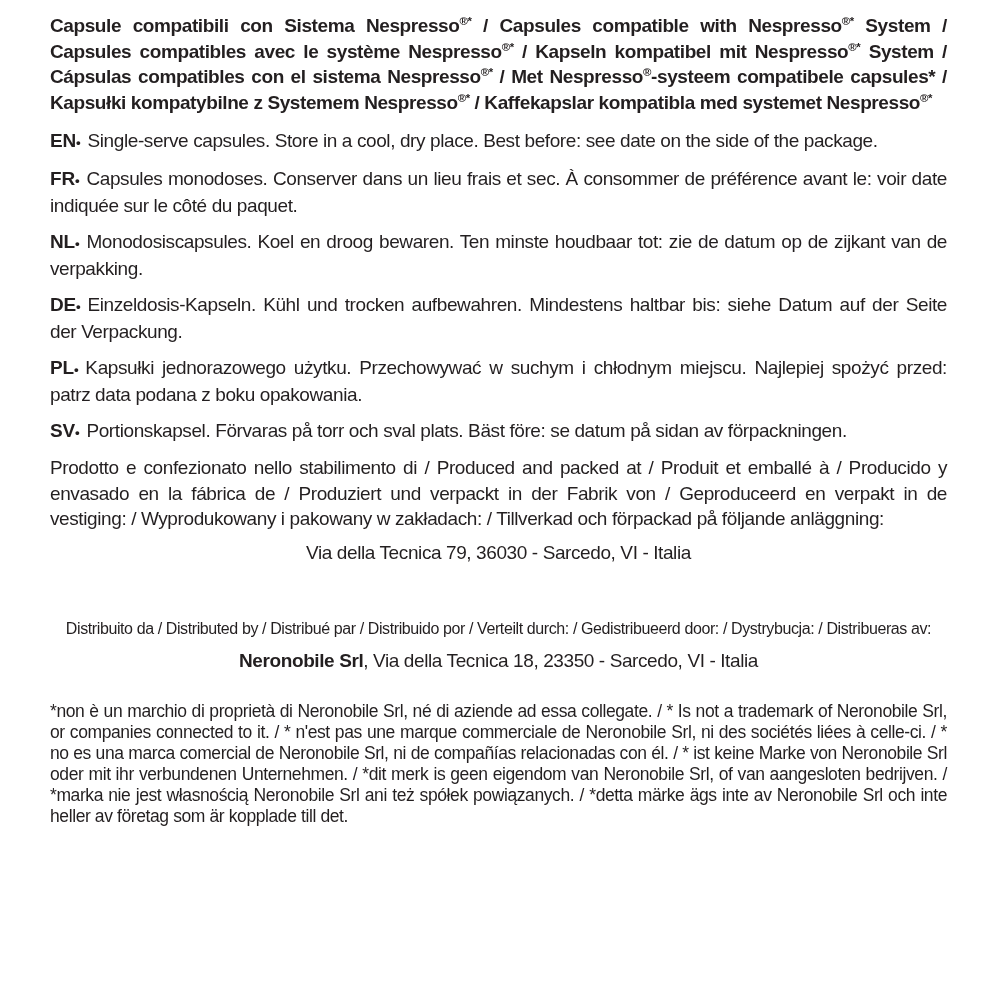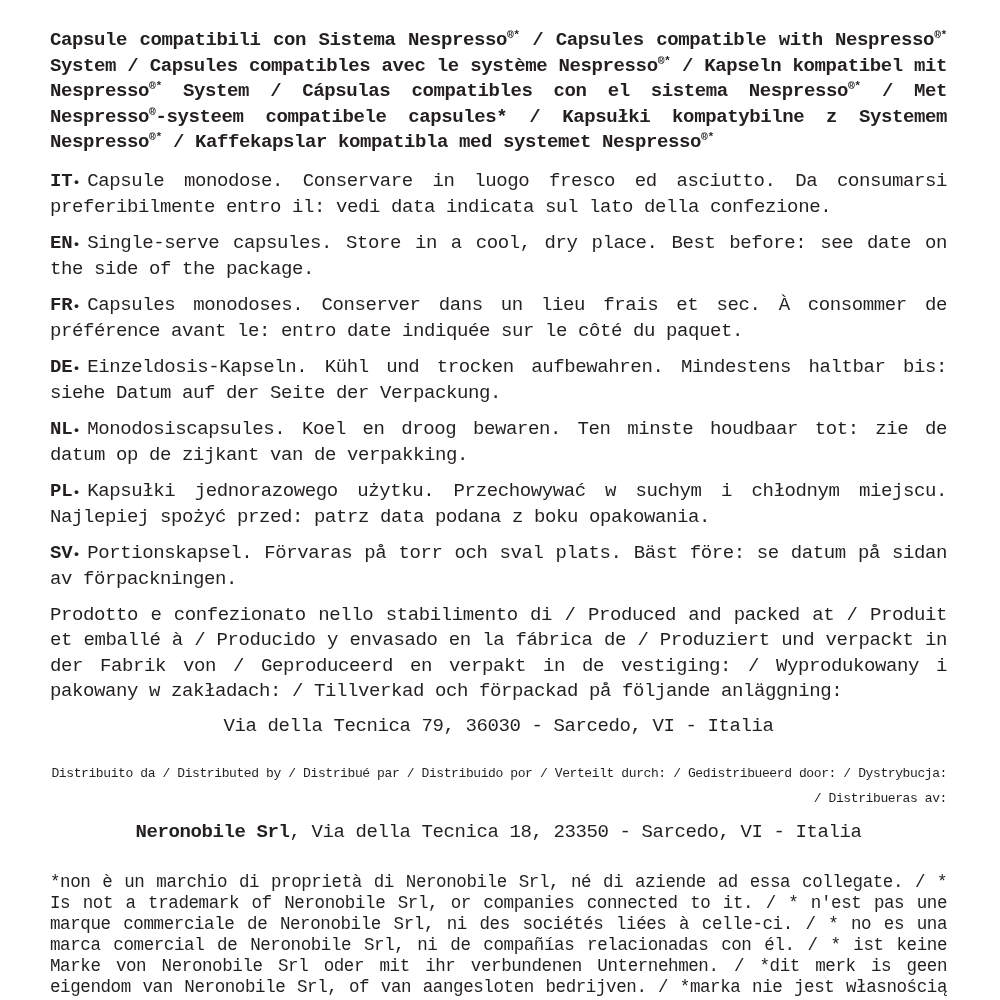--- a/index.html
+++ b/index.html
@@ -8,22 +8,21 @@
     height: 1000px;
     background: #ffffff;
     color: #231f20;
     font-family: "Liberation Sans", sans-serif;
     overflow: hidden;
   }
   .page {
     box-sizing: border-box;
     width: 1000px;
     height: 1000px;
-    padding: 28px 53px 0 50px;
-    font-family: Liberation Mono, monospace;
+    padding: 13px 53px 0 50px;
   }
   p { margin: 0; }
   .header {
     font-weight: bold;
     font-size: 19px;
     line-height: 25.5px;
     letter-spacing: -0.4px;
     text-align: justify;
     margin-bottom: 13px;
   }
@@ -53,25 +52,25 @@
     letter-spacing: -0.4px;
     text-align: justify;
   }
   .address-center {
     font-size: 19px;
     letter-spacing: -0.4px;
     text-align: center;
     margin-top: 10px;
   }
   .distribution-intro {
-    font-size: 13px;
+    font-size: 16px;
     line-height: 25.5px;
     letter-spacing: -0.4px;
-    text-align: right;
-    margin-top: 24px;
+    text-align: center;
+    margin-top: 52px;
   }
   .distribution-address {
     font-size: 19px;
     letter-spacing: -0.4px;
     text-align: center;
     margin-top: 9px;
   }
   .distribution-address .company { font-weight: bold; }
   .footnote {
     font-size: 17.5px;
@@ -81,30 +80,29 @@
     margin-top: 29px;
   }
 </style>
 </head>
 <body>
 
 <div class="page">
 
   <p class="header"><span>Capsule compatibili con Sistema Nespresso</span><sup>®*</sup><span> / Capsules compatible with Nespresso</span><sup>®*</sup><span> System / Capsules compatibles avec le système Nespresso</span><sup>®*</sup><span> / Kapseln kompatibel mit Nespresso</span><sup>®*</sup><span> System / Cápsulas compatibles con el sistema Nespresso</span><sup>®*</sup><span> / Met Nespresso</span><sup>®</sup><span>-systeem compatibele capsules* / Kapsułki kompatybilne z Systemem Nespresso</span><sup>®*</sup><span> / Kaffekapslar kompatibla med systemet Nespresso</span><sup>®*</sup></p>
 
-  <p class="lang"><span class="code"><span>IT</span><span class="dot">•</span></span><span>Capsule monodose. Conservare in luogo fresco ed asciutto. Da consumarsi preferibilmente entro il: vedi data indicata sul lato della confezione.</span></p>
 
   <p class="lang"><span class="code"><span>EN</span><span class="dot">•</span></span><span>Single-serve capsules. Store in a cool, dry place. Best before: see date on the side of the package.</span></p>
 
-  <p class="lang"><span class="code"><span>FR</span><span class="dot">•</span></span><span>Capsules monodoses. Conserver dans un lieu frais et sec. À consommer de préférence avant le: entro date indiquée sur le côté du paquet.</span></p>
+  <p class="lang"><span class="code"><span>FR</span><span class="dot">•</span></span><span>Capsules monodoses. Conserver dans un lieu frais et sec. À consommer de préférence avant le: voir date indiquée sur le côté du paquet.</span></p>
 
 
+  <p class="lang"><span class="code"><span>NL</span><span class="dot">•</span></span><span>Monodosiscapsules. Koel en droog bewaren. Ten minste houdbaar tot: zie de datum op de zijkant van de verpakking.</span></p>
+
   <p class="lang"><span class="code"><span>DE</span><span class="dot">•</span></span><span>Einzeldosis-Kapseln. Kühl und trocken aufbewahren. Mindestens haltbar bis: siehe Datum auf der Seite der Verpackung.</span></p>
-
-  <p class="lang"><span class="code"><span>NL</span><span class="dot">•</span></span><span>Monodosiscapsules. Koel en droog bewaren. Ten minste houdbaar tot: zie de datum op de zijkant van de verpakking.</span></p>
 
   <p class="lang"><span class="code"><span>PL</span><span class="dot">•</span></span><span>Kapsułki jednorazowego użytku. Przechowywać w suchym i chłodnym miejscu. Najlepiej spożyć przed: patrz data podana z boku opakowania.</span></p>
 
   <p class="lang"><span class="code"><span>SV</span><span class="dot">•</span></span><span>Portionskapsel. Förvaras på torr och sval plats. Bäst före: se datum på sidan av förpackningen.</span></p>
 
   <p class="production-intro">Prodotto e confezionato nello stabilimento di / Produced and packed at / Produit et emballé à / Producido y envasado en la fábrica de / Produziert und verpackt in der Fabrik von / Geproduceerd en verpakt in de vestiging: / Wyprodukowany i pakowany w zakładach: / Tillverkad och förpackad på följande anläggning:</p>
 
   <p class="address-center">Via della Tecnica 79, 36030 - Sarcedo, VI - Italia</p>
 
   <p class="distribution-intro">Distribuito da / Distributed by / Distribué par / Distribuido por / Verteilt durch: / Gedistribueerd door: / Dystrybucja: / Distribueras av:</p>

